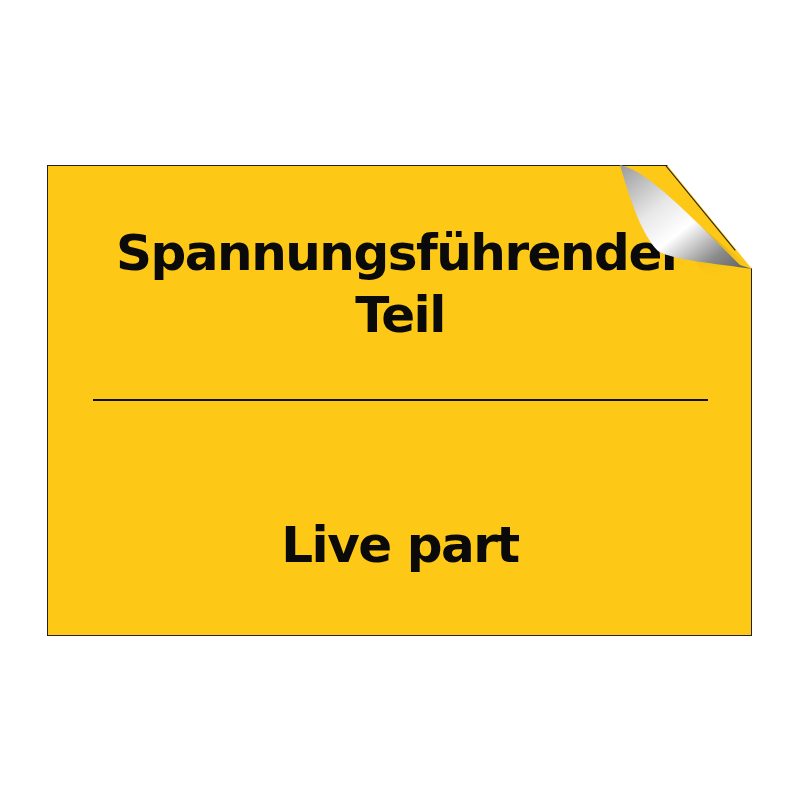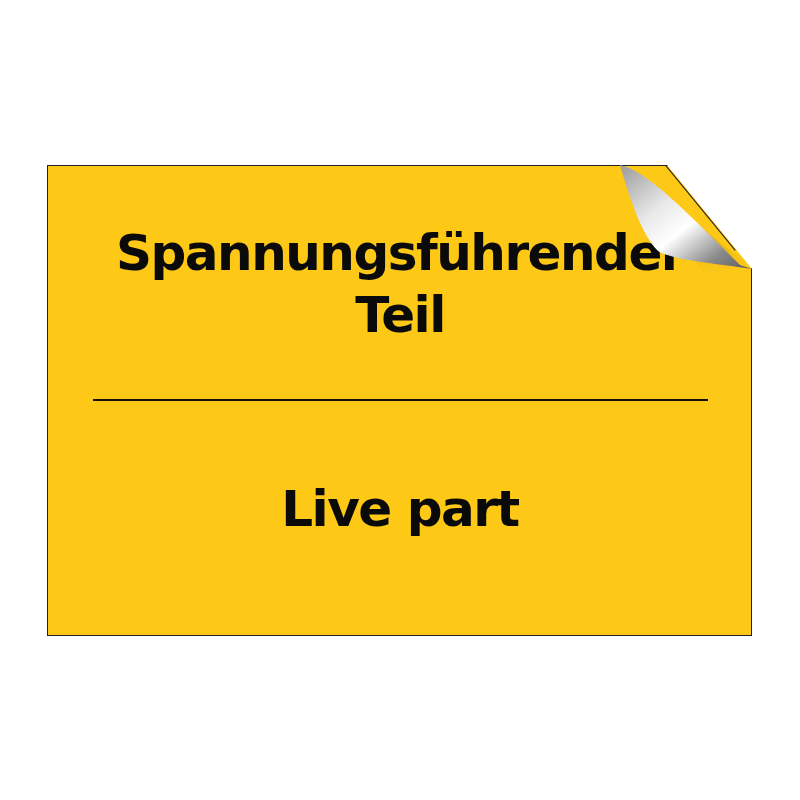--- a/index.html
+++ b/index.html
@@ -35,21 +35,21 @@
       line-height: 1;
     }
     .line1 { top: 228px; }
     .line2 { top: 290px; }
     .divider {
       position: absolute;
       left: 93px; top: 399px;
       width: 615px; height: 2px;
       background: #111;
     }
-    .subtitle { top: 484px; }
+    .subtitle { top: 520px; }
     .peel {
       position: absolute;
       left: 620px; top: 165px;
       width: 140px; height: 110px;
     }
   </style>
 </head>
 <body>
 
 <div class="sign"></div>

